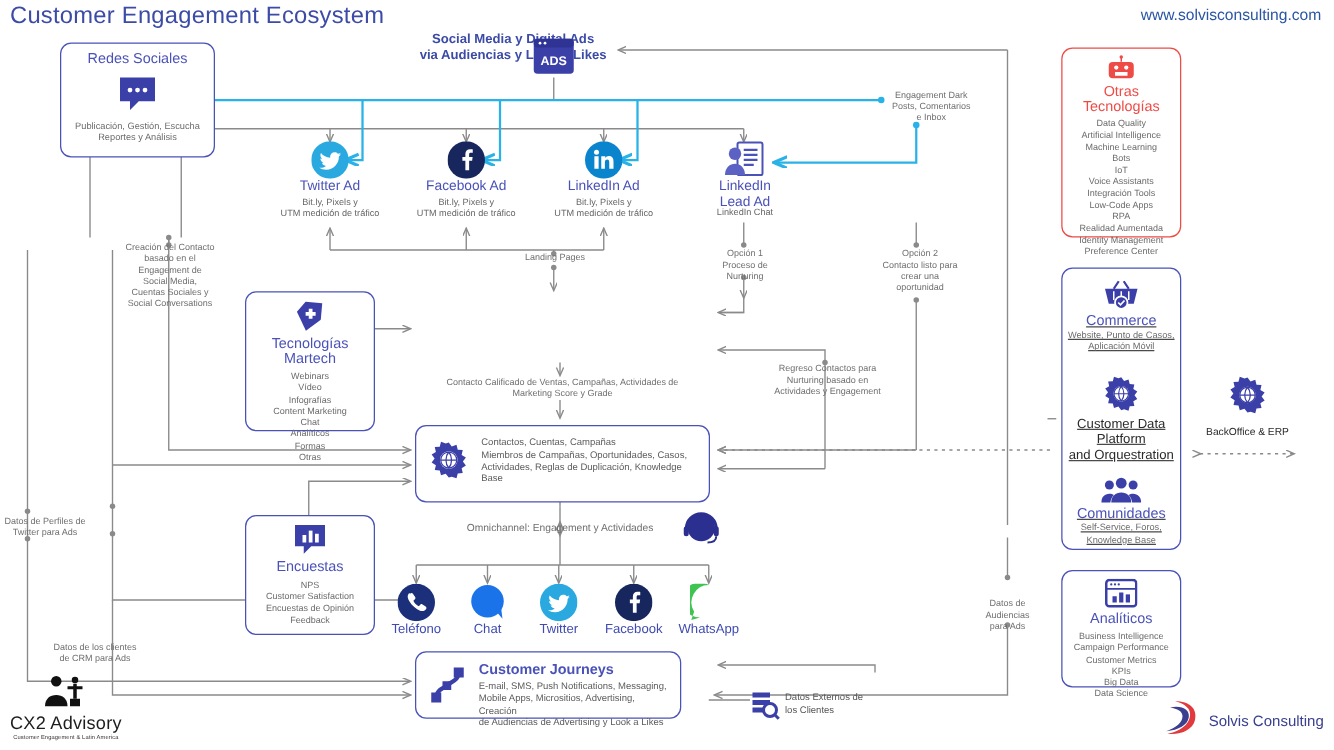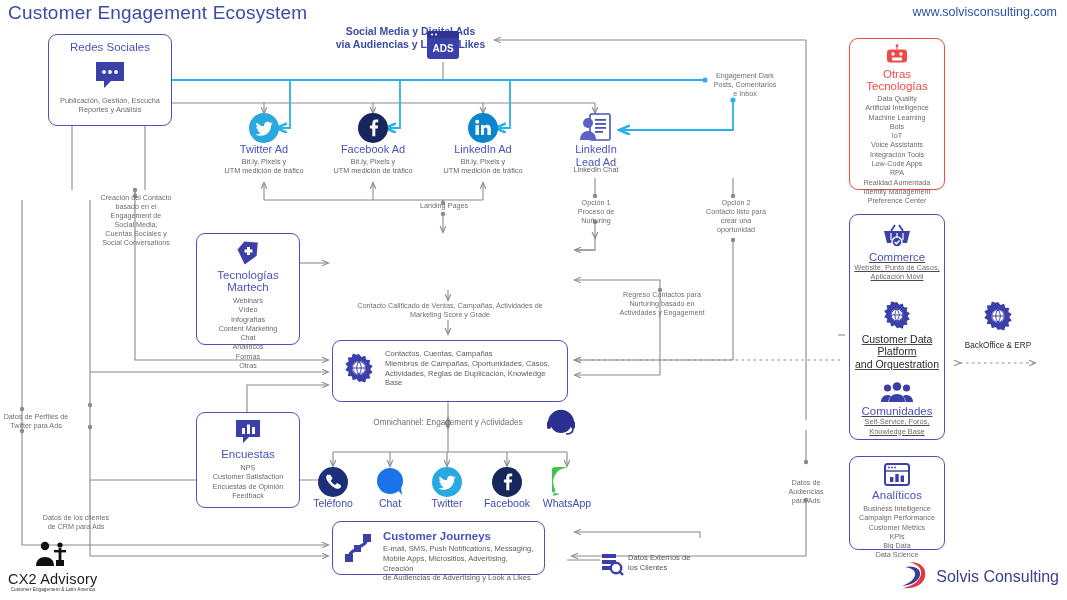--- a/index.html
+++ b/index.html
@@ -23,21 +23,21 @@
   .ad-name{position:absolute;font-size:11px;color:#4a52b8;text-align:center;line-height:13px;}
   .ad-sub{position:absolute;font-size:7.3px;color:#666;text-align:center;line-height:9.2px;}
 
   .hdr2{position:absolute;font-size:10.5px;color:#3c4ba6;text-align:center;line-height:13px;font-weight:600;}
 
   .rowcard{position:absolute;border:1.6px solid #4a52b8;border-radius:9px;background:#fff;box-sizing:border-box;display:flex;align-items:flex-start;padding:8px 10px;}
   .rowcard .ic{flex:0 0 auto;margin-right:10px;margin-top:3px;}
   .rowcard .tx h4{margin:0 0 2px 0;font-size:11.5px;color:#4a52b8;font-weight:600;}
   .rowcard .tx p{margin:0;font-size:7.6px;color:#5c5c5c;line-height:9.8px;}
   .logo-solvis{position:absolute;right:8px;bottom:6px;display:flex;align-items:center;}
-  .logo-solvis span{font-size:16px;color:#3a3f8f;margin-left:3px;}
+  .logo-solvis span{font-size:12px;color:#3a3f8f;margin-left:3px;}
   .logo-cx2{position:absolute;left:8px;bottom:8px;text-align:center;}
   .logo-cx2 .t{font-size:14.5px;color:#1d1d1d;letter-spacing:.2px;}
   .logo-cx2 .s{font-size:4.6px;color:#333;letter-spacing:.1px;}
   .ext{position:absolute;font-size:7.6px;color:#555;line-height:10px;}
 </style>
 </head>
 <body>
 
 <div id="stage">
 

